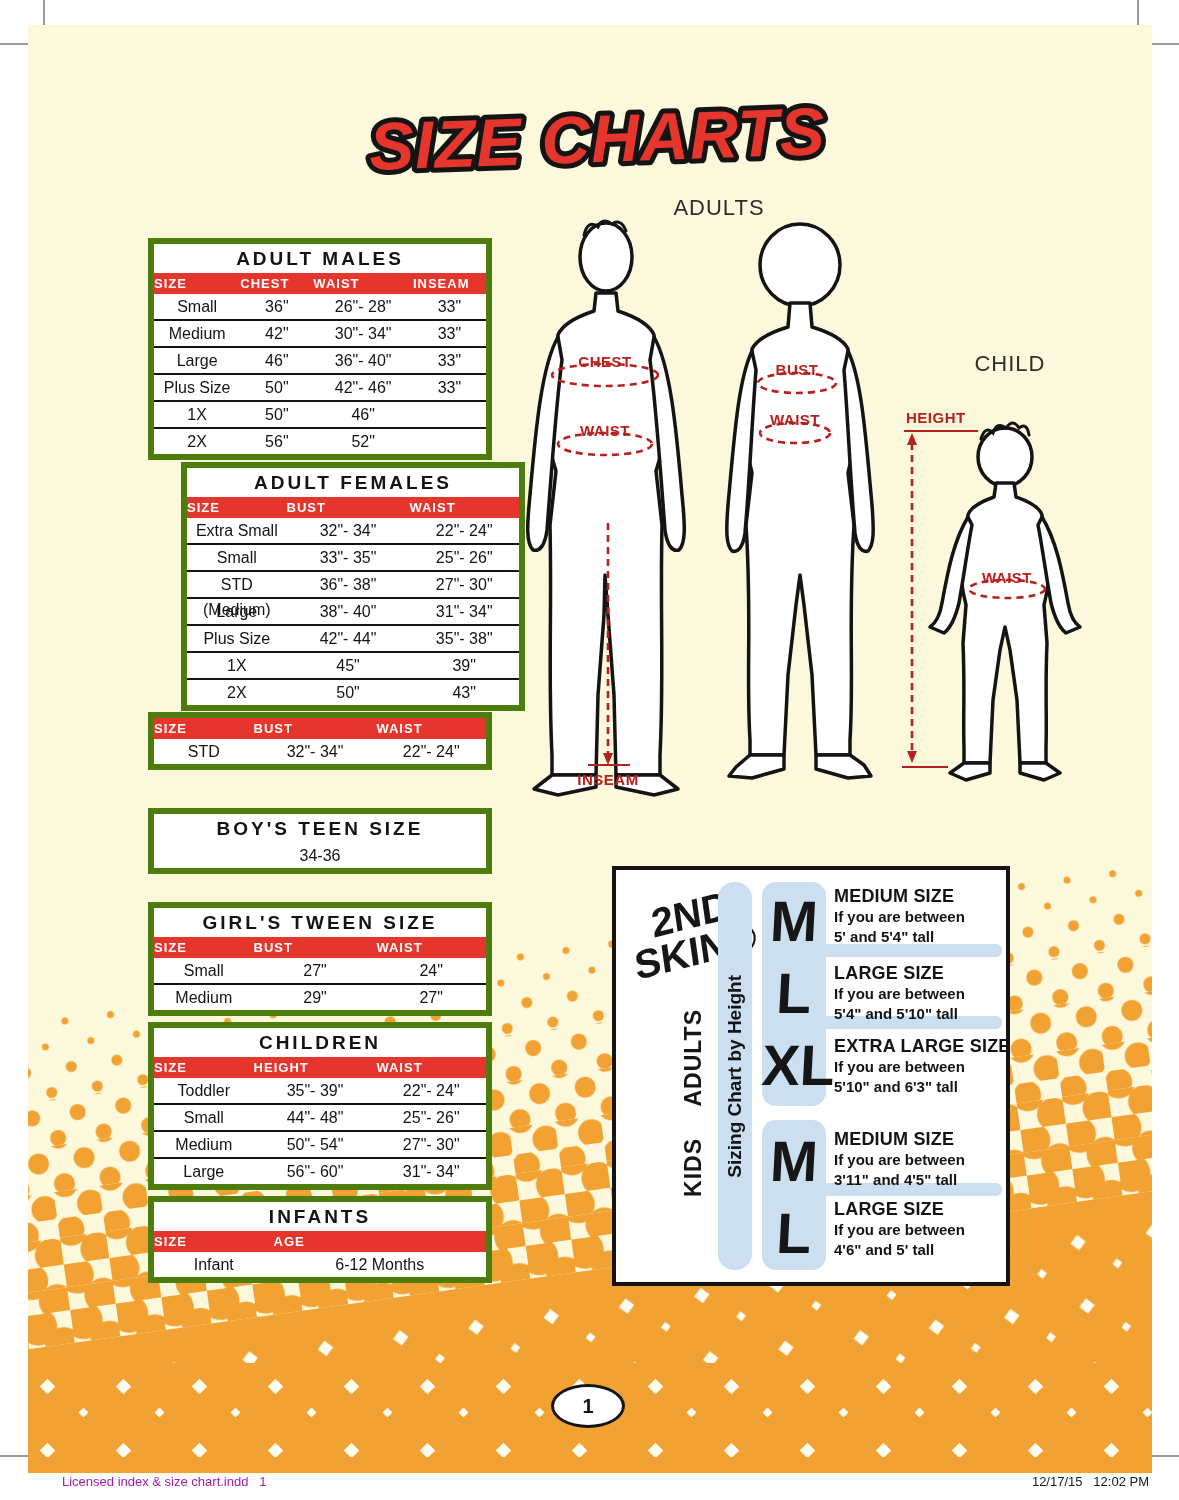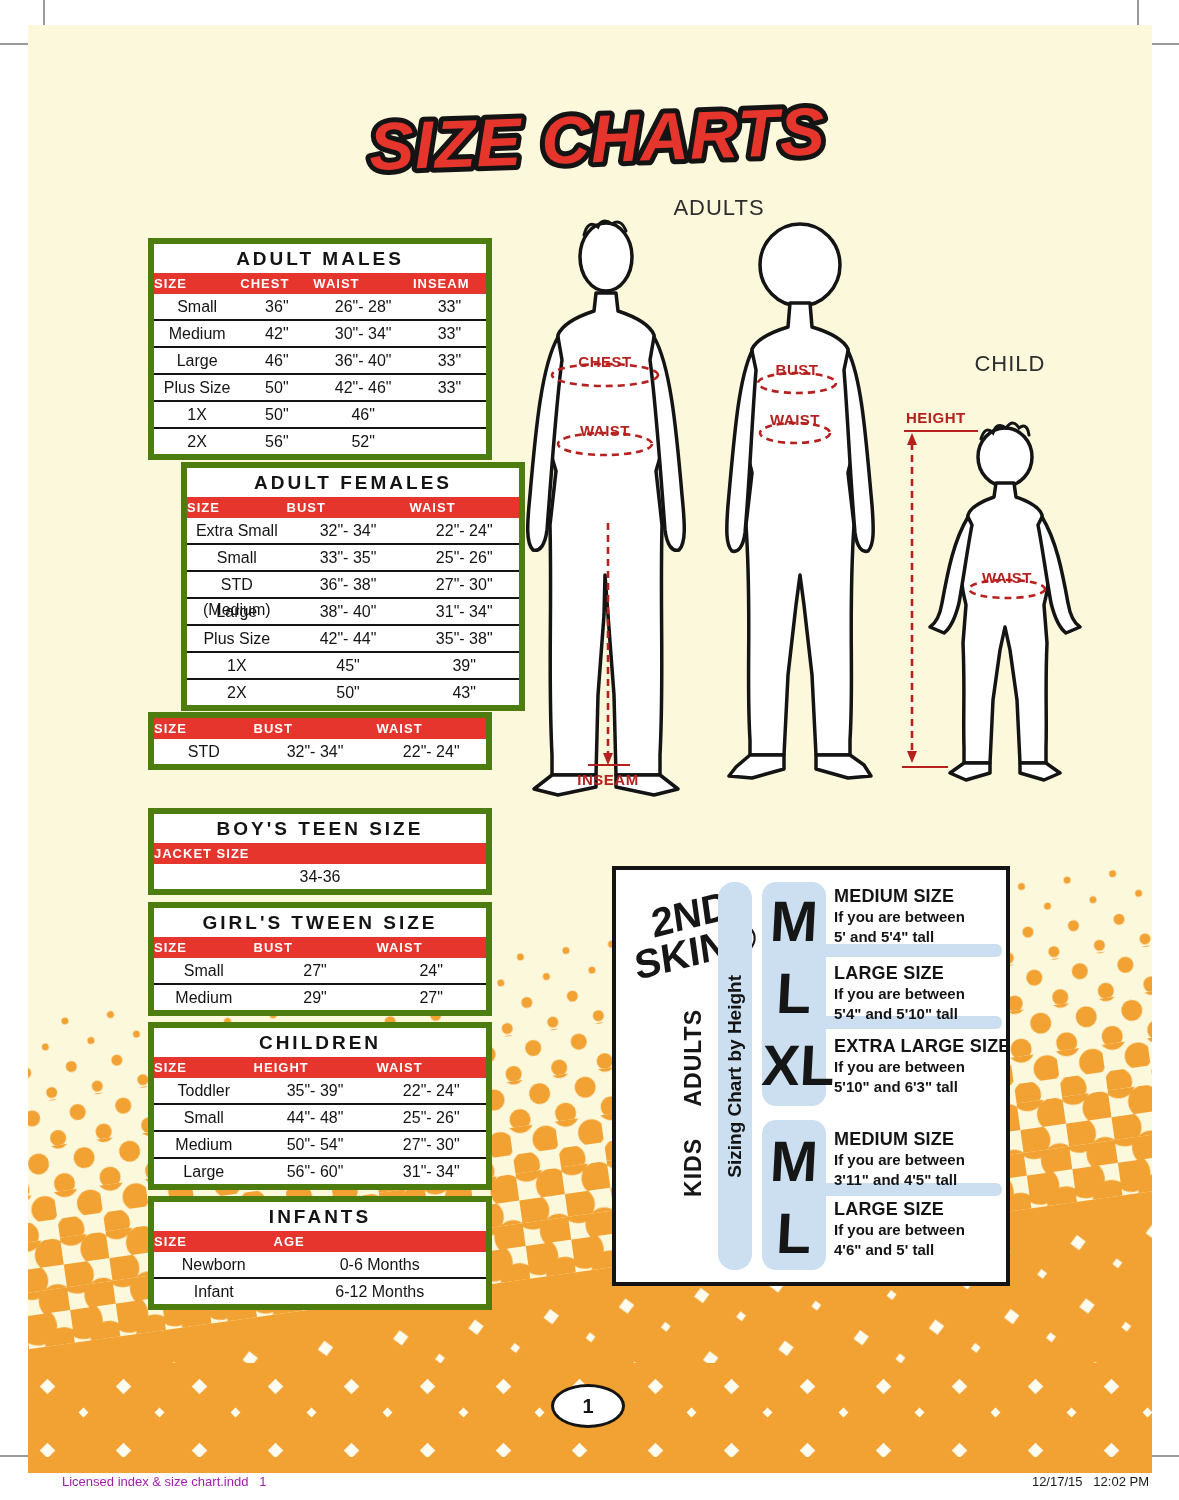--- a/index.html
+++ b/index.html
@@ -306,23 +306,20 @@
     </div>
     <div class="t-row c3">
         <span>STD</span>
         <span>32"- 34"</span>
         <span>22"- 24"</span>
       </div>
   </div>
 
   <div class="size-table" style="top:808px;">
     <div class="t-title">BOY'S TEEN SIZE</div>
-    <div class="t-head c1">
-      <span>JACKET SIZE</span>
-    </div>
     <div class="t-row c1">
         <span>34-36</span>
       </div>
   </div>
 
   <div class="size-table" style="top:902px;">
     <div class="t-title">GIRL'S TWEEN SIZE</div>
     <div class="t-head c3">
       <span>SIZE</span>
       <span>BUST</span>
@@ -368,24 +365,20 @@
         <span>31"- 34"</span>
       </div>
   </div>
 
   <div class="size-table" style="top:1196px;">
     <div class="t-title">INFANTS</div>
     <div class="t-head c2">
       <span>SIZE</span>
       <span>AGE</span>
     </div>
-    <div class="t-row c2">
-        <span>Newborn</span>
-        <span>0-6 Months</span>
-      </div>
     <div class="t-row c2">
         <span>Infant</span>
         <span>6-12 Months</span>
       </div>
   </div>
 
   <div class="skin-panel">
     <div class="skin-logo">
       <div>2ND</div>
       <div>SKIN®</div>

